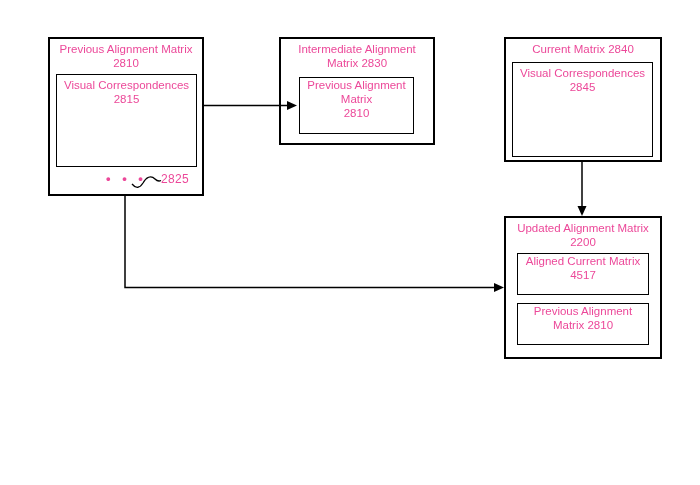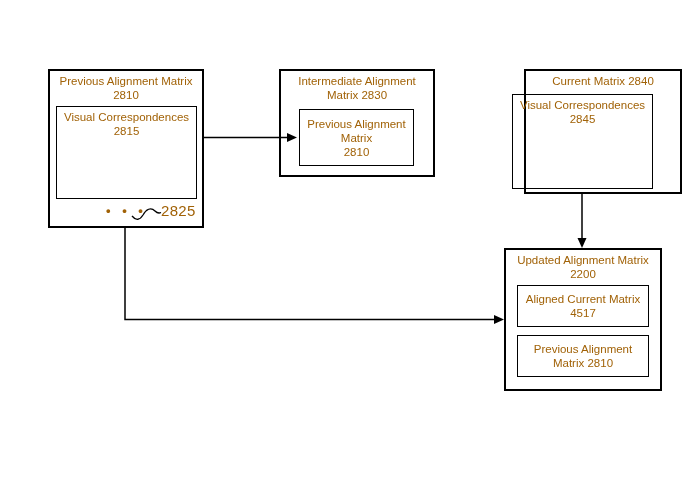--- a/index.html
+++ b/index.html
@@ -6,44 +6,42 @@
     margin: 0;
     padding: 0;
     background: #ffffff;
   }
   .canvas {
     position: relative;
     width: 700px;
     height: 400px;
     background: #ffffff;
     font-family: "Liberation Sans", "DejaVu Sans", sans-serif;
-    color: #a16207;
+    color: #ec4899;
     overflow: hidden;
-    margin-top: 32px;
   }
   .box {
     position: absolute;
     border: 2px solid #000;
     background: transparent;
     box-sizing: border-box;
   }
   .box.inner {
     border-width: 1.5px;
   }
   .box-title {
     width: 100%;
     text-align: center;
     font-size: 11.5px;
     line-height: 14px;
     white-space: pre-line;
     padding-top: 3px;
   }
   .box.centered {
     display: flex;
-    align-items: center;
     justify-content: center;
   }
   .box.centered .box-title {
     padding-top: 0;
   }
   .connector-layer {
     position: absolute;
     left: 0;
     top: 0;
     width: 700px;
@@ -57,21 +55,21 @@
     top: 172px;
     font-size: 13px;
     font-weight: bold;
     letter-spacing: 4px;
     line-height: 14px;
   }
   .ellipsis-ref {
     position: absolute;
     left: 161px;
     top: 171px;
-    font-size: 15px;
+    font-size: 12px;
     line-height: 16px;
     letter-spacing: 0.3px;
   }
   .figure-caption {
     position: absolute;
     left: 250px;
     top: 447px;
     width: 150px;
     text-align: center;
     font-size: 18px;
@@ -99,21 +97,21 @@
   <div class="box" style="left:279px;top:37px;width:156px;height:108px">
     <div class="box-title">Intermediate Alignment
 Matrix 2830</div>
   </div>
   <div class="box inner centered" style="left:299px;top:77px;width:115px;height:57px">
     <div class="box-title">Previous Alignment
 Matrix
 2810</div>
   </div>
 
-  <div class="box" style="left:524px;top:37px;width:158px;height:125px">
+  <div class="box" style="left:504px;top:37px;width:158px;height:125px">
     <div class="box-title">Current Matrix 2840</div>
   </div>
   <div class="box inner" style="left:512px;top:62px;width:141px;height:95px">
     <div class="box-title">Visual Correspondences
 2845</div>
   </div>
 
   <div class="box" style="left:504px;top:216px;width:158px;height:143px">
     <div class="box-title">Updated Alignment Matrix
 2200</div>

